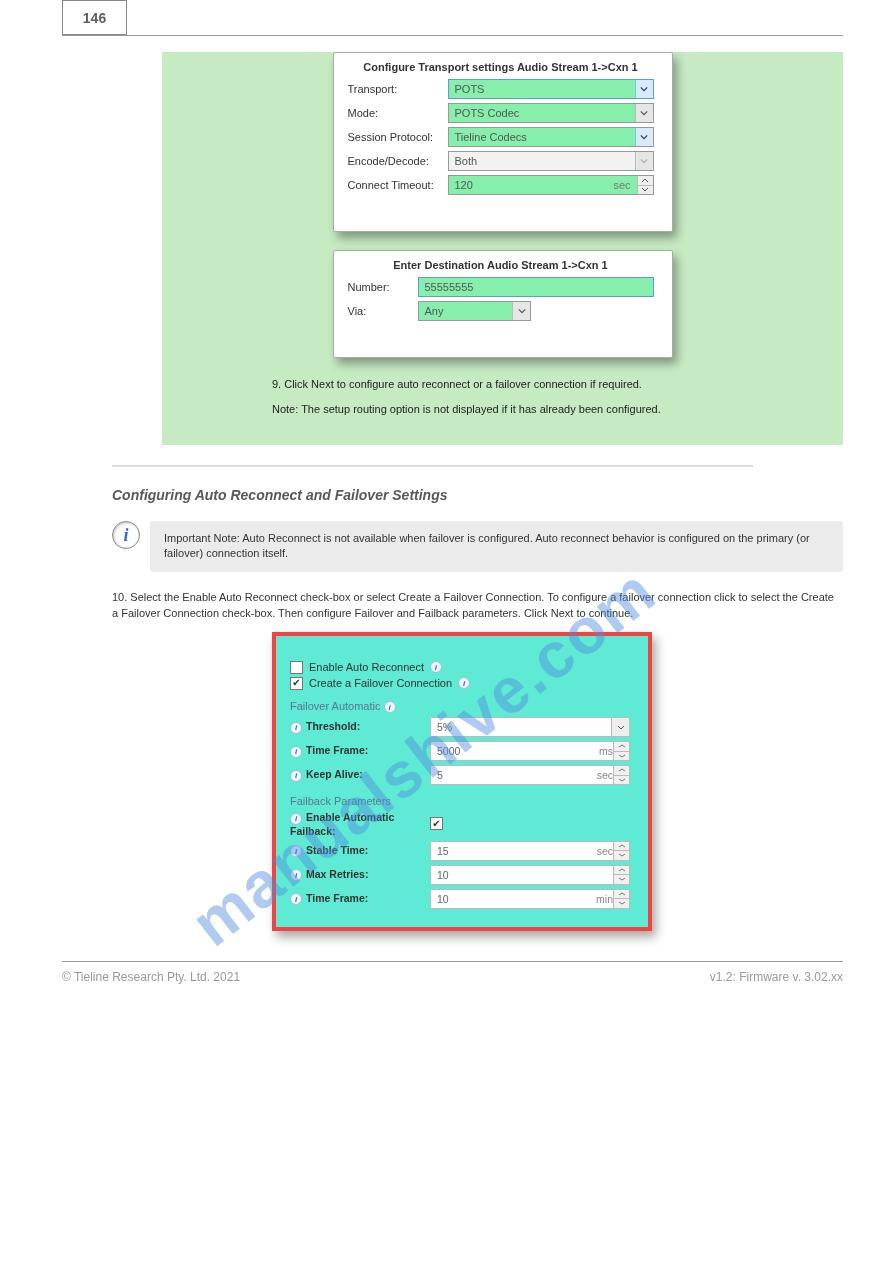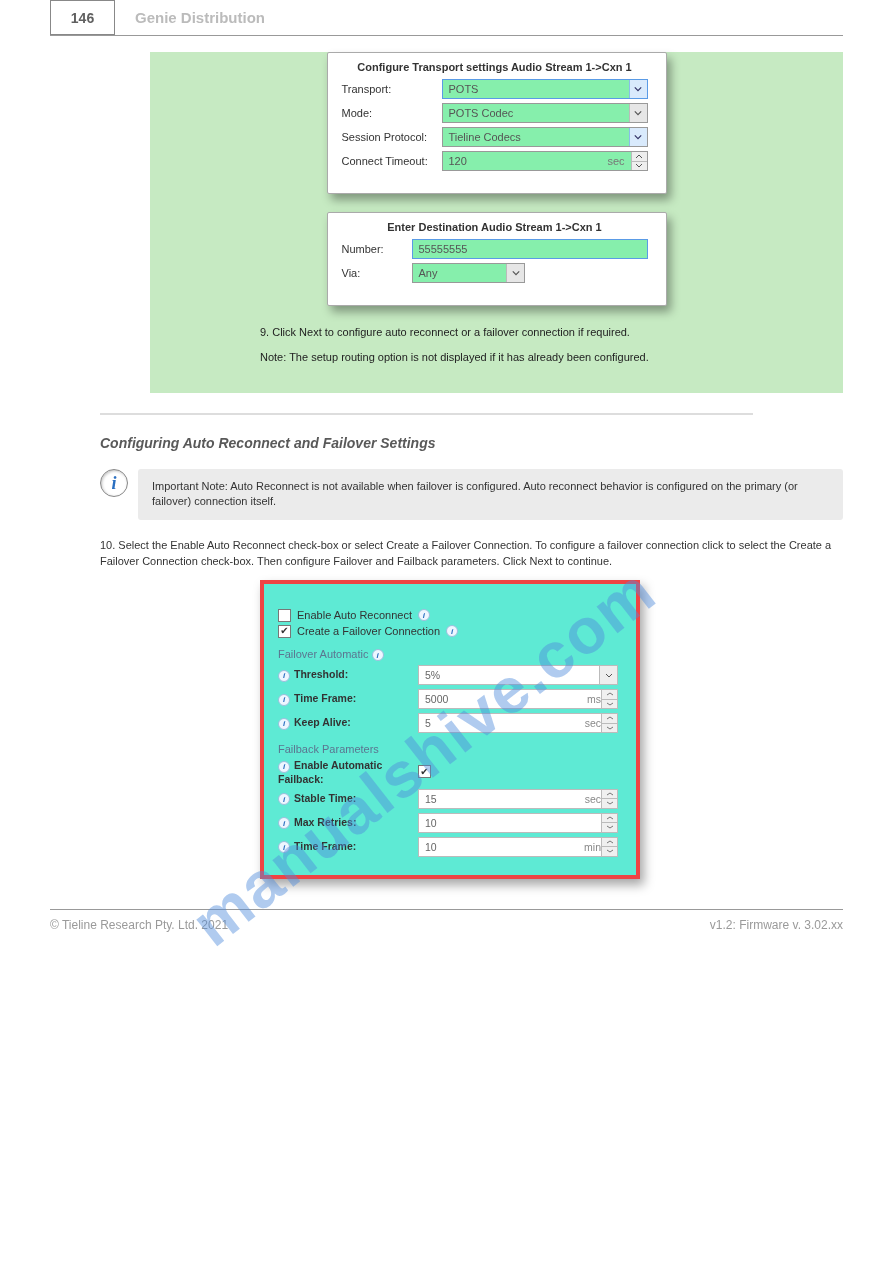--- a/index.html
+++ b/index.html
@@ -4,36 +4,36 @@
 <style>
   * { box-sizing: border-box; }
   body {
     margin: 0;
     font-family: Arial, Helvetica, sans-serif;
     font-size: 11px;
     color: #333;
     background: #fff;
     width: 893px;
   }
-  .page { padding: 0 50px 40px 50px; }
+  .page { padding: 0 50px 40px 50px; margin-left: 12px; }
   .header-row { display: flex; align-items: stretch; border-bottom: 1px solid #999; margin-bottom: 16px; }
   .page-num-box {
     width: 65px; height: 35px; border: 1px solid #888;
     display: flex; align-items: center; justify-content: center;
     font-size: 14px; font-weight: bold; color: #606060;
   }
   .header-title { flex: 1; padding-left: 20px; font-size: 15px; font-weight: bold; color: #bbb; display:flex; align-items:center; }
   .green-panel {
     margin-left: 100px; background: #c6eac2; padding: 0 60px 20px 60px;
     position: relative;
   }
   .dialog {
     background: #fff; border: 1px solid #aaa; border-radius: 2px;
     box-shadow: 4px 6px 10px rgba(0,0,0,0.35);
-    padding: 8px 18px 18px 14px; margin: 0 auto 18px auto;
+    padding: 8px 18px 32px 14px; margin: 0 auto 18px auto;
     width: 340px;
   }
   .dialog-title { text-align: center; font-weight: bold; font-size: 11px; margin-bottom: 6px; }
   .row { display: flex; align-items: center; margin: 4px 0; }
   .lbl { width: 100px; color: #333; }
   .field {
     flex: 1; border: 1px solid #999; height: 20px; font-size: 11px;
     padding: 0 6px; display: flex; align-items: center; color: #555;
     position: relative; background:#86efac;
   }
@@ -83,23 +83,20 @@
 </head>
 <body>
 
 <div class="pagewrap">
 <div class="page">
 
   <div class="header-row">
     <div class="page-num-box">
           <span>146</span>
         </div>
-    <div class="header-title">
-          <span>Genie Distribution</span>
-        </div>
   </div>
 
   <div class="green-panel">
 
     <div class="dialog">
       <div class="dialog-title">Configure Transport settings Audio Stream 1-&gt;Cxn 1</div>
       <div class="row">
         <div class="lbl">Transport:</div>
         <div class="field blue">
           <span>POTS</span>
@@ -121,20 +118,31 @@
               </div>
         </div>
       </div>
       <div class="row">
         <div class="lbl">Session Protocol:</div>
         <div class="field">
           <span>Tieline Codecs</span>
           <div class="caret blue">
                 <svg viewBox="0 0 10 10">
                   <path d="M1 3 L5 7 L9 3" fill="none" stroke="#336" stroke-width="1.5"></path>
+                </svg>
+              </div>
+        </div>
+      </div>
+      <div class="row">
+        <div class="lbl">Encode/Decode:</div>
+        <div class="field" style="background:#f2f2f2">
+          <span>Both</span>
+          <div class="caret">
+                <svg viewBox="0 0 10 10">
+                  <path d="M1 3 L5 7 L9 3" fill="none" stroke="#aaa" stroke-width="1.5"></path>
                 </svg>
               </div>
         </div>
       </div>
       <div class="row">
         <div class="lbl">Connect Timeout:</div>
         <div class="field">
           <span>120</span>
           <span class="unit">sec</span>
           <div class="spin">

